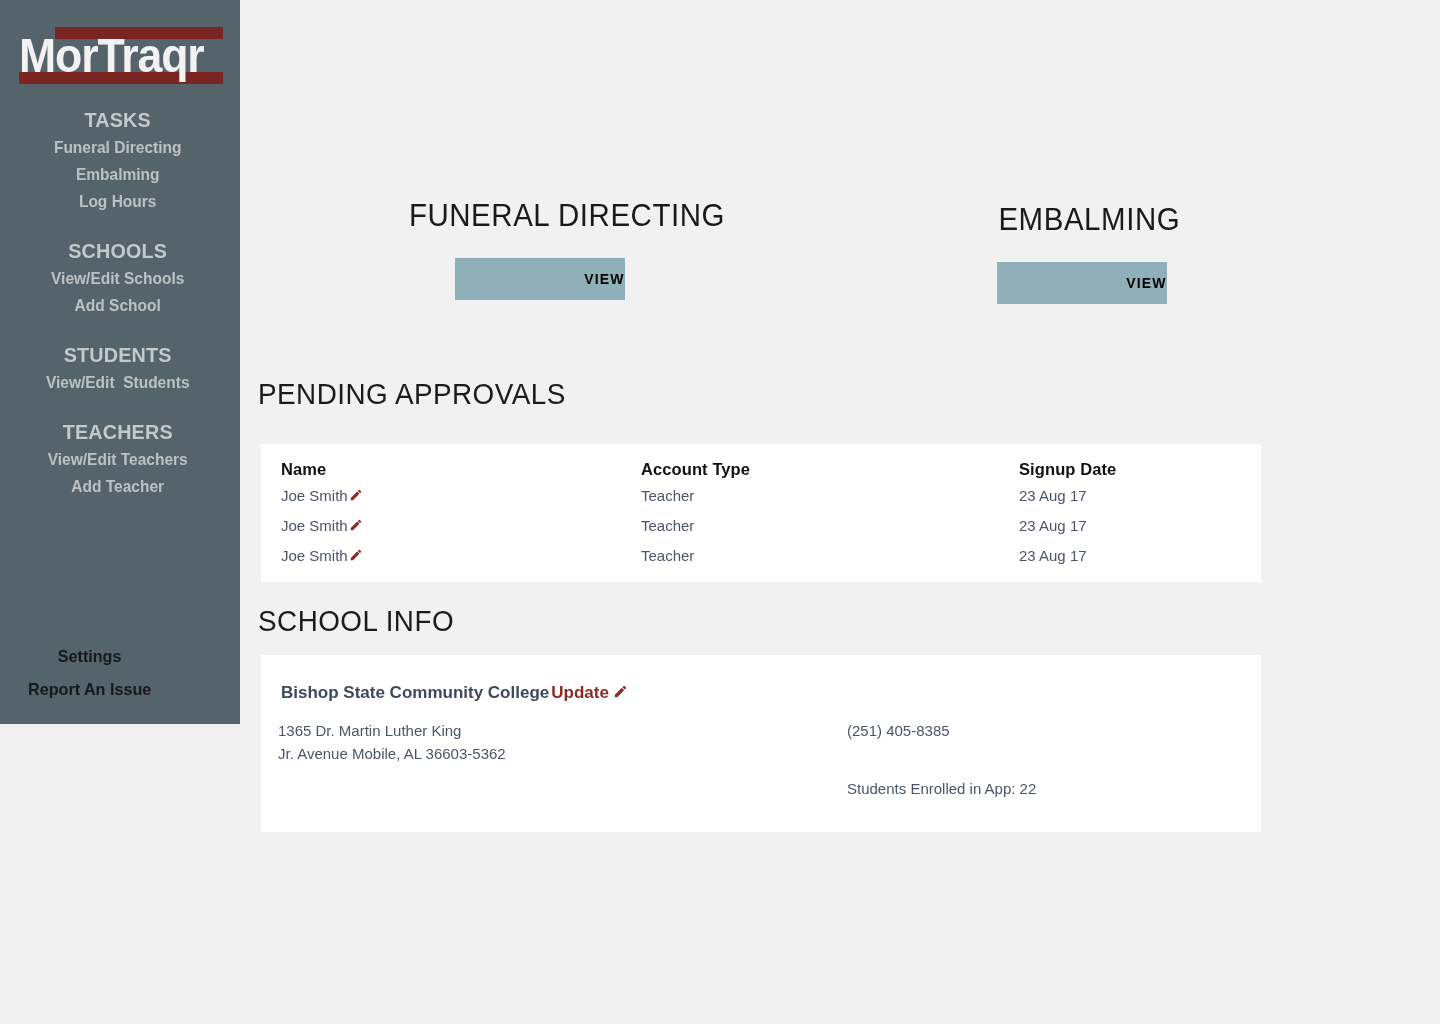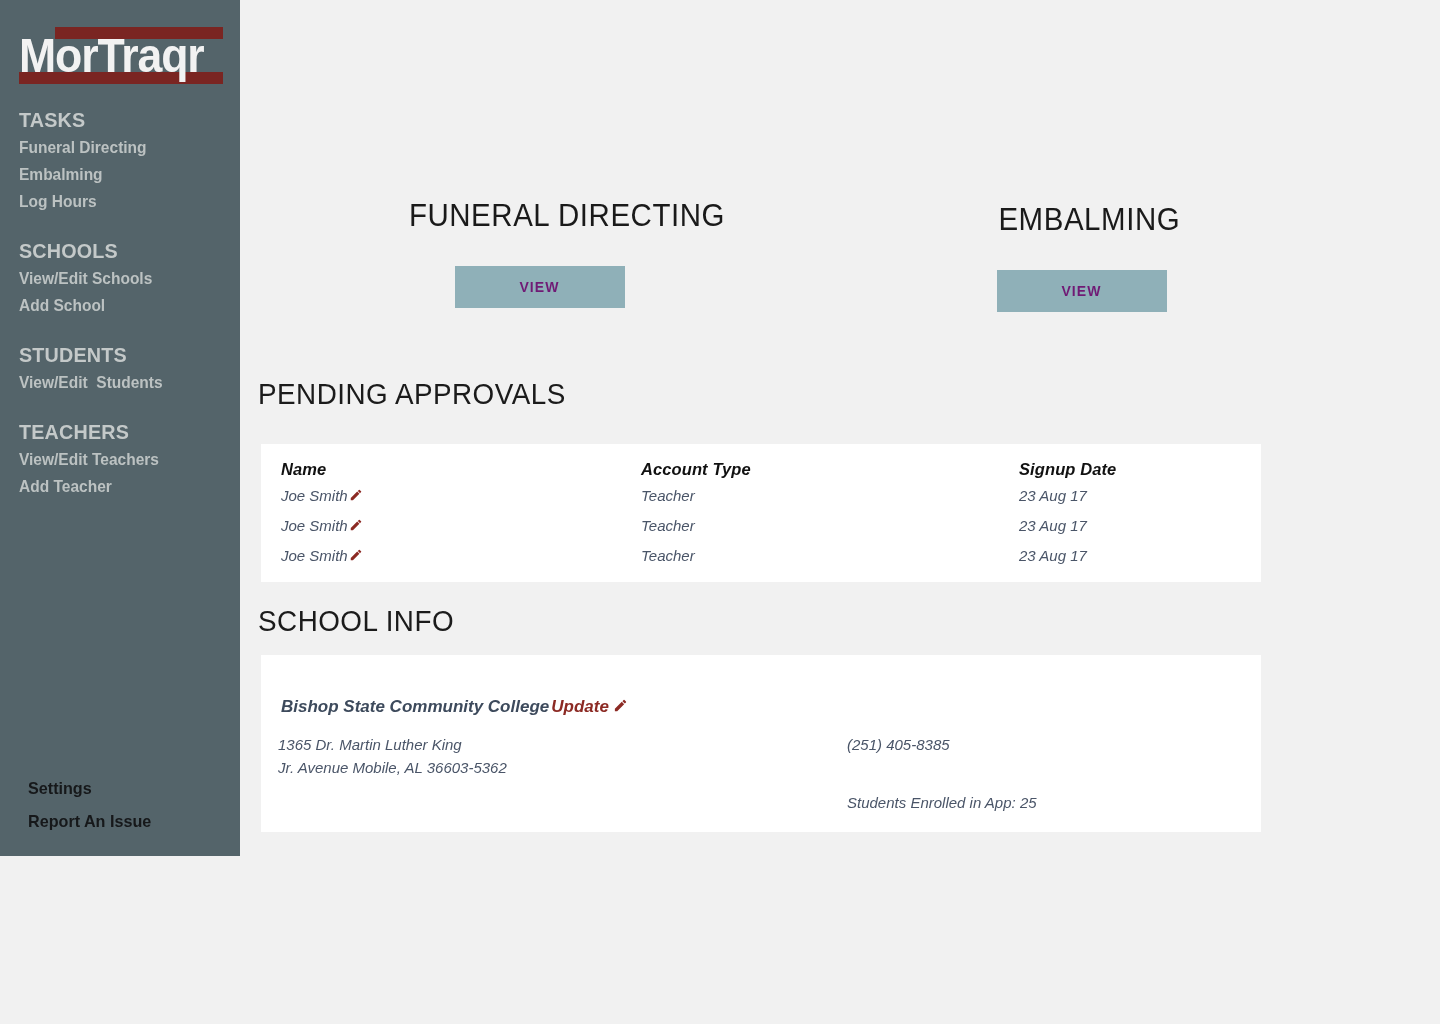--- a/index.html
+++ b/index.html
@@ -13,24 +13,25 @@
 
   .app {
     position:relative;
     width:1440px; height:1024px;
     display:flex;
   }
 
   
   .sidebar {
     width:240px;
-    height:856px;
+    height:724px;
     background:#54646a;
     flex:0 0 240px;
     position:relative;
+    text-align:center;
   }
 
   .logo-wrap {
     position:absolute;
     left:19px; top:27px;
     width:204px; height:60px;
   }
   .logo-bar-top {
     position:absolute;
     left:36px; top:0px;
@@ -128,30 +129,31 @@
     font-weight:300;
     color:#1a1a1a;
     letter-spacing:0.6px;
     line-height:40px;
     white-space:nowrap;
     transform:scaleX(0.95);
   }
 
   .view-btn {
     display:block;
-    margin:30px auto 0;
+    margin:22px auto 0;
     width:170px; height:42px;
     background:#8fb0b8;
     border:none;
-    color:#701a75;
+    color:#000000;
     font-family:"Liberation Sans Narrow","Liberation Sans", sans-serif;
     font-size:14px;
     font-weight:bold;
     letter-spacing:1.1px;
     cursor:pointer;
+    text-align:right;
   }
 
   .section-title {
     position:absolute;
     font-family:"Liberation Sans Narrow","Liberation Sans", sans-serif;
     font-size:29px;
     font-weight:300;
     color:#1b1b1b;
     letter-spacing:0.5px;
     white-space:nowrap;
@@ -159,21 +161,20 @@
     transform-origin:left center;
   }
   .section-title.pending { left:18px; top:378px; }
   .section-title.schoolinfo { left:18px; top:605px; }
 
   .card {
     position:absolute;
     background:#ffffff;
     left:21px;
     width:1000px;
-    font-style:italic;
   }
   .card.table-card { top:444px; height:138px; }
   .card.info-card  { top:655px; height:177px; }
 
   
   table.approvals {
     width:100%;
     border-collapse:collapse;
     table-layout:fixed;
   }
@@ -202,21 +203,21 @@
   .pencil {
     display:inline-block;
     vertical-align:-1px;
     margin-left:1px;
     cursor:pointer;
   }
   .pencil svg { display:block; }
 
   
   .info-head {
-    padding:42px 0 0 20px;
+    padding:28px 0 0 20px;
     font-family:"Liberation Sans Narrow","Liberation Sans", sans-serif;
     font-size:17px;
     font-weight:bold;
     color:#3d4a5c;
     white-space:nowrap;
   }
   .info-head .update {
     color:#8c2a24;
     cursor:pointer;
     margin-left:2px;
@@ -374,21 +375,21 @@
         <div class="info-col-left">
           <div class="info-line">1365 Dr. Martin Luther King</div>
           <div class="info-line">Jr. Avenue Mobile, AL 36603-5362</div>
           <div class="info-spacer"></div>
         </div>
 
         <div class="info-col-right">
           <div class="info-line">(251) 405-8385</div>
           <div class="info-line">&nbsp;</div>
           <div class="info-spacer"></div>
-          <div class="info-line">Students Enrolled in App: 25</div>
+          <div class="info-line">Students Enrolled in App: 22</div>
         </div>
 
       </div>
 
     </div>
 
   </main>
 
 
 </div>

